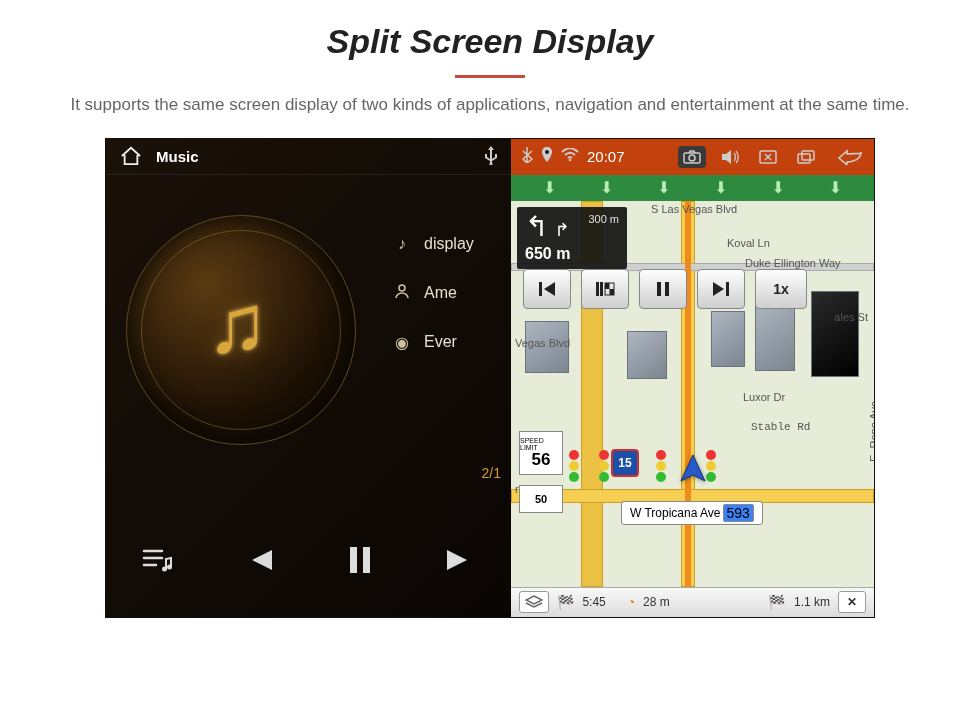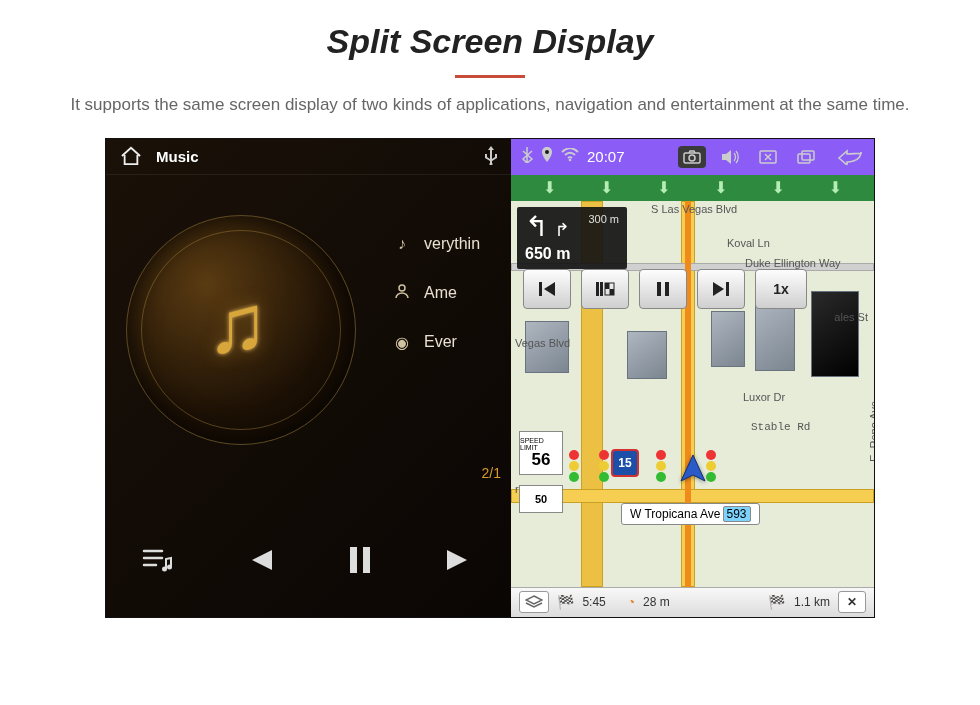--- a/index.html
+++ b/index.html
@@ -120,21 +120,21 @@
   .controls .ctrl { color:#ddd; cursor:pointer; }
   .ctrl svg { display:block; }
   
   .nav-pane {
     flex:1; height:100%;
     background:#e9edd7;
     position:relative;
     overflow:hidden;
   }
   .status-bar {
-    height:36px;background:#8b5cf6;color:#ccc;
+    height:36px;background:#c2410c;color:#ccc;
     display:flex;align-items:center;gap:10px;
     padding:0 10px;font-size:14px;
   }
   .status-bar .left-icons{display:flex;gap:8px;align-items:center;}
   .status-bar .time{font-size:15px;color:#fff;}
   .status-bar .spacer{flex:1;}
   .status-bar .sys-ic{width:28px;height:22px;display:flex;align-items:center;justify-content:center;border-radius:3px;color:#ccc;}
   .status-bar .sys-ic.camera{background:#3a3a3a;border-radius:4px;padding:2px 4px;}
   .lane-bar {
     height:26px;background:#2e8a3e;
@@ -165,21 +165,21 @@
   .road.v2{left:70px;top:0;bottom:0;height:auto;width:22px;background:#ecc042;}
   .route{position:absolute;left:174px;top:0;bottom:0;width:6px;background:#f08a1a;}
   .map-label{position:absolute;font-size:11px;color:#555;background:rgba(255,255,255,0.0);}
   .sign-box{position:absolute;left:8px;top:230px;width:44px;height:44px;background:#fff;border:1px solid #888;display:flex;flex-direction:column;align-items:center;justify-content:center;font-size:9px;color:#000;}
   .sign-box .num{font-size:17px;font-weight:bold;line-height:1;}
   .scale-box{position:absolute;left:8px;top:284px;width:44px;height:28px;background:#fff;border:1px solid #888;display:flex;align-items:center;justify-content:center;font-size:11px;font-weight:bold;}
   .shield{position:absolute;left:100px;bottom:110px;width:28px;height:28px;background:#1b4fa8;border-radius:4px;border:2px solid #d03030;color:#fff;display:flex;align-items:center;justify-content:center;font-size:12px;font-weight:bold;}
   .cursor{position:absolute;left:166px;bottom:98px;}
   .cursor svg{filter:drop-shadow(0 1px 2px rgba(0,0,0,0.4));}
   .street-badge{position:absolute;left:110px;bottom:62px;background:#fff;border:1px solid #888;border-radius:3px;padding:2px 8px;font-size:12px;display:flex;align-items:center;gap:2px;}
-  .street-badge .num{background:#7dd3fc;border:1px solid #888;border-radius:2px;padding:0 3px;font-size:12px;}
+  .street-badge .num{background:#3b82f6;border:1px solid #888;border-radius:2px;padding:0 3px;font-size:14px;}
   .traffic-light{position:absolute;width:10px;}
   .traffic-light .lamp{width:10px;height:10px;border-radius:50%;margin-bottom:1px;}
   .lamp.r{background:#e33;}
   .lamp.y{background:#ec3;}
   .lamp.g{background:#3b3;}
   
   .map-media{position:absolute;top:130px;left:12px;display:flex;gap:10px;}
   .media-btn{width:48px;height:40px;background:linear-gradient(#fdfdfd,#cfcfcf);border:1px solid #888;border-radius:4px;display:flex;align-items:center;justify-content:center;font-size:16px;color:#222;cursor:pointer;}
   .media-btn.wide{width:52px;font-size:14px;font-weight:bold;}
   
@@ -222,21 +222,21 @@
     </div>
 
     <div class="album-section">
       <div class="album-art">
         <div class="ring2"></div>
         <span class="music-note">♫</span>
       </div>
       <div class="track-list">
         <div class="track-row">
           <span class="ic">♪</span>
-          <span>verythin</span>
+          <span>display</span>
         </div>
         <div class="track-row">
           <span class="ic">
             <svg width="16" height="16" viewBox="0 0 16 16">
                 <circle cx="8" cy="5" r="3" fill="none" stroke="#cfc2a0" stroke-width="1.5"></circle>
                 <path d="M2 15c0-3 3-5 6-5s6 2 6 5" fill="none" stroke="#cfc2a0" stroke-width="1.5"></path>
               </svg>
           </span>
           <span>Ame</span>
         </div>

